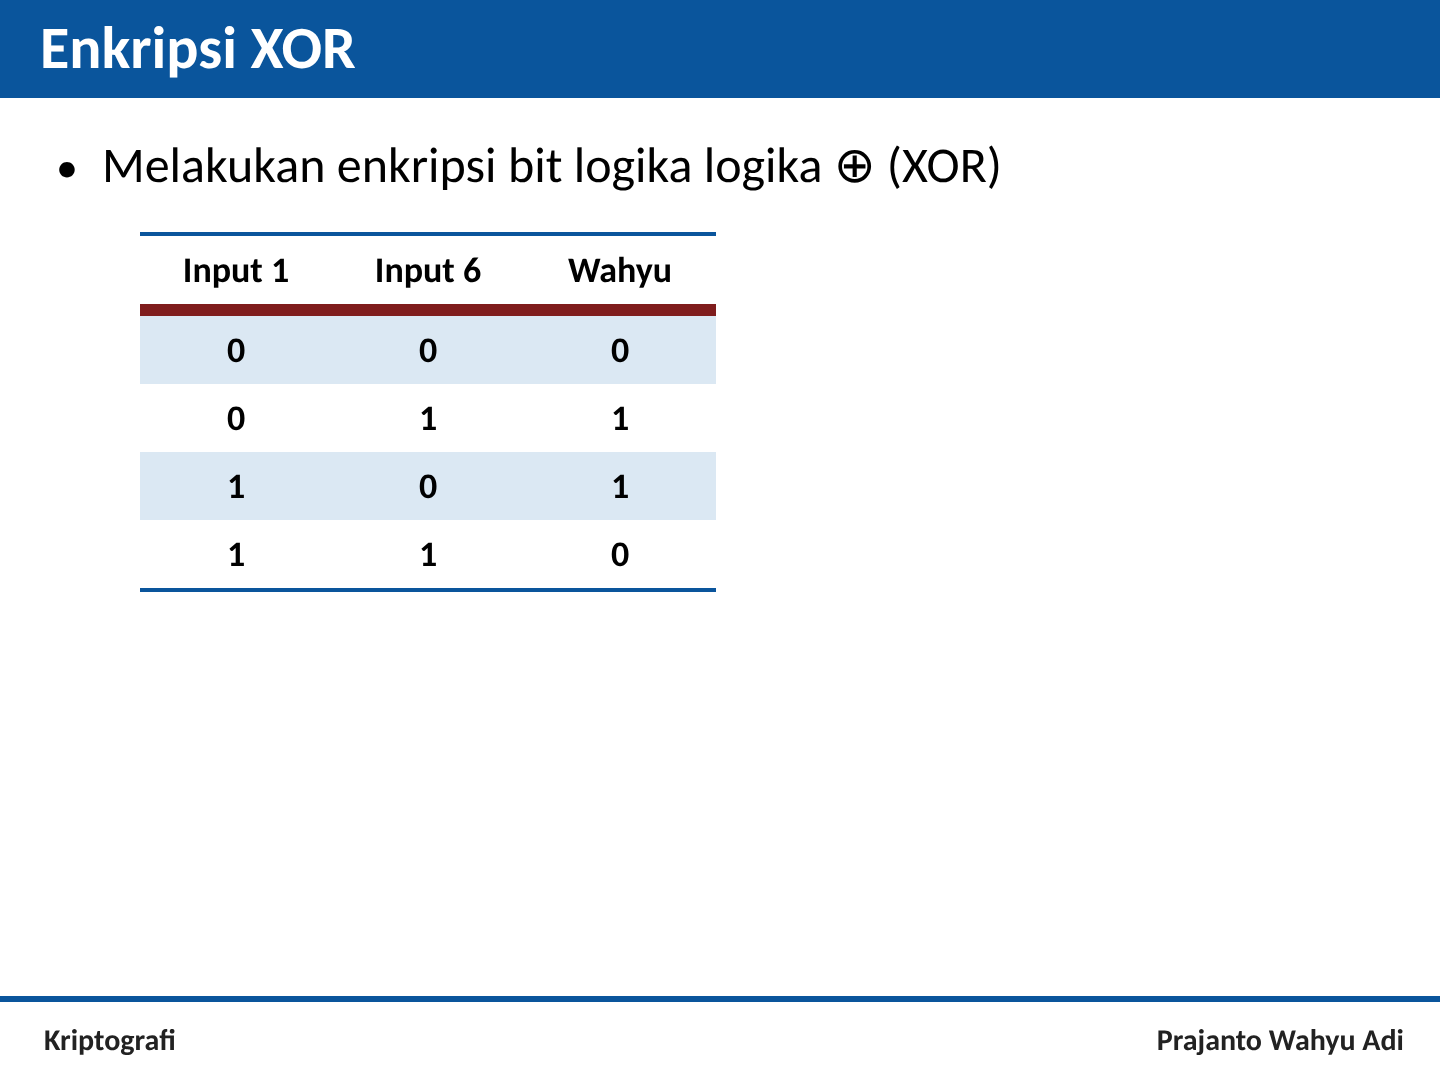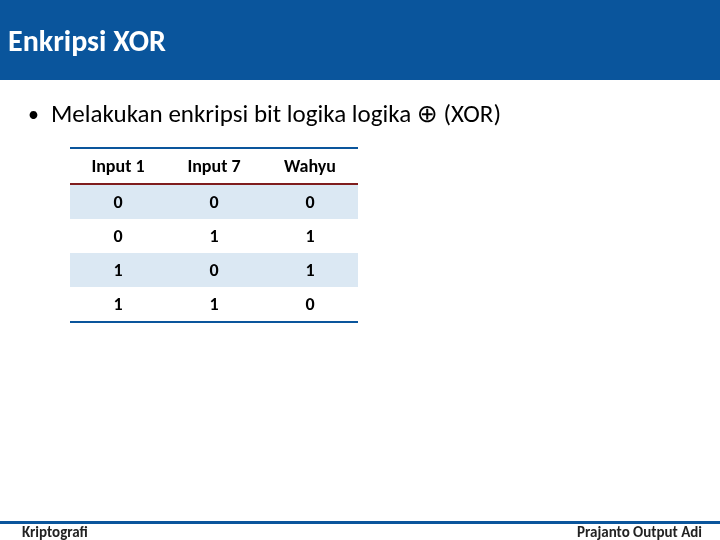--- a/index.html
+++ b/index.html
@@ -6,24 +6,24 @@
   body {
     width: 720px;
     height: 540px;
     font-family: Calibri, "Segoe UI", Arial, sans-serif;
     background: #ffffff;
     position: relative;
     overflow: hidden;
   }
   .title-bar {
     background: #0a559c;
-    height: 80px;
+    height: 49px;
     display: flex;
     align-items: center;
-    padding-left: 8px;
+    padding-left: 20px;
   }
   .title-bar h1 {
     color: #ffffff;
     font-size: 30px;
     font-weight: bold;
   }
   .content {
     padding: 18px 28px 0 28px;
   }
   .bullet-line {
@@ -50,34 +50,34 @@
     font-size: 18px;
   }
   th, td {
     width: 96px;
     text-align: center;
     padding: 6px 0;
     font-weight: bold;
   }
   thead tr {
     border-top: 2px solid #0a559c;
-    border-bottom: 2px solid #7f1d1d;
+    border-bottom: 6px solid #7f1d1d;
   }
   tbody tr:last-child {
     border-bottom: 2px solid #0a559c;
   }
   tbody tr.alt {
     background: #dbe8f3;
   }
   .footer {
     position: absolute;
     left: 0;
     right: 0;
     bottom: 0;
-    height: 19px;
+    height: 42px;
     border-top: 3px solid #0a559c;
     display: flex;
     justify-content: space-between;
     align-items: center;
     padding: 0 18px 0 22px;
     font-size: 15px;
     font-weight: bold;
     color: #222;
   }
 </style>
@@ -94,21 +94,21 @@
     <span>
       <span>Melakukan enkripsi bit logika logika </span><span class="xor-symbol">⊕</span><span> (XOR)</span>
     </span>
   </div>
 
   <div class="table-wrap">
     <table>
       <thead>
         <tr>
           <th>Input 1</th>
-          <th>Input 7</th>
+          <th>Input 6</th>
           <th>Wahyu</th>
         </tr>
       </thead>
       <tbody>
         <tr class="alt">
           <td>0</td>
           <td>0</td>
           <td>0</td>
         </tr>
         <tr>
@@ -126,14 +126,14 @@
           <td>1</td>
           <td>0</td>
         </tr>
       </tbody>
     </table>
   </div>
 </div>
 
 <div class="footer">
   <span>Kriptografi</span>
-  <span>Prajanto Output Adi</span>
+  <span>Prajanto Wahyu Adi</span>
 </div>
 
 </body></html>

